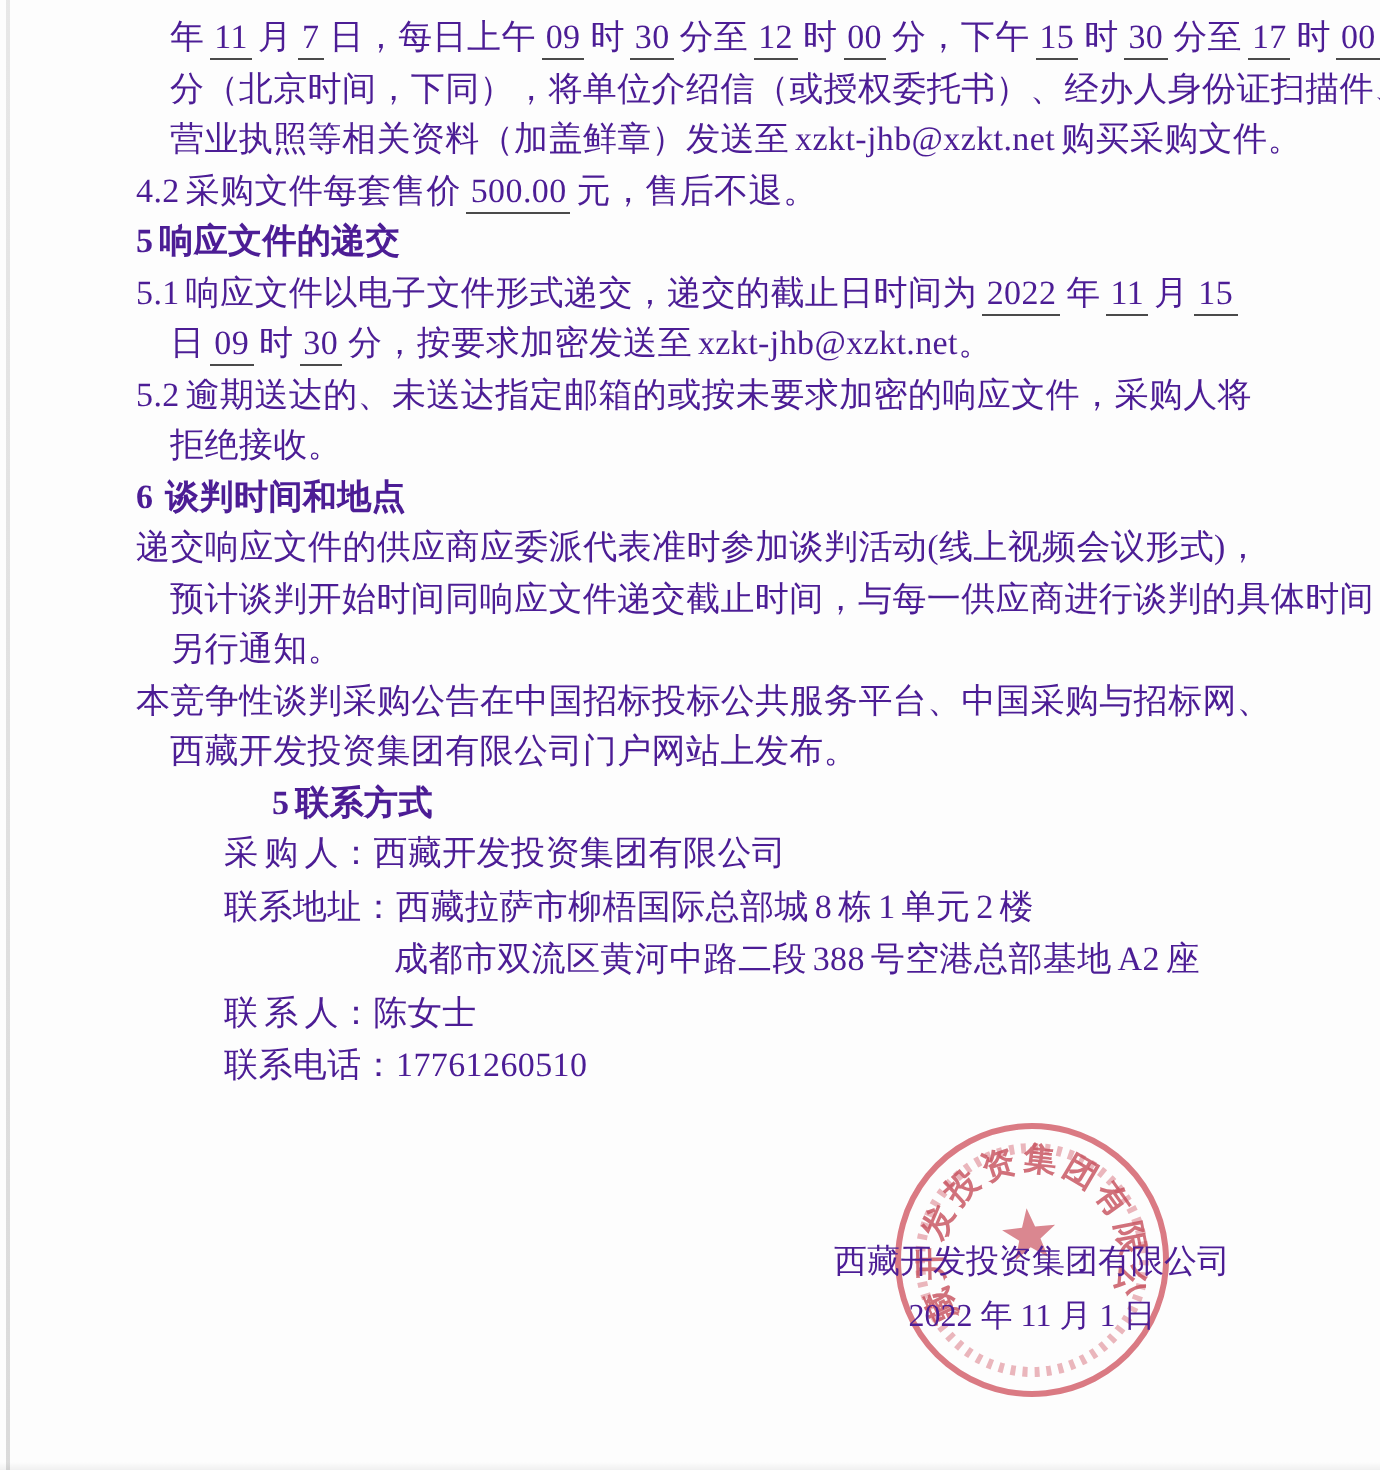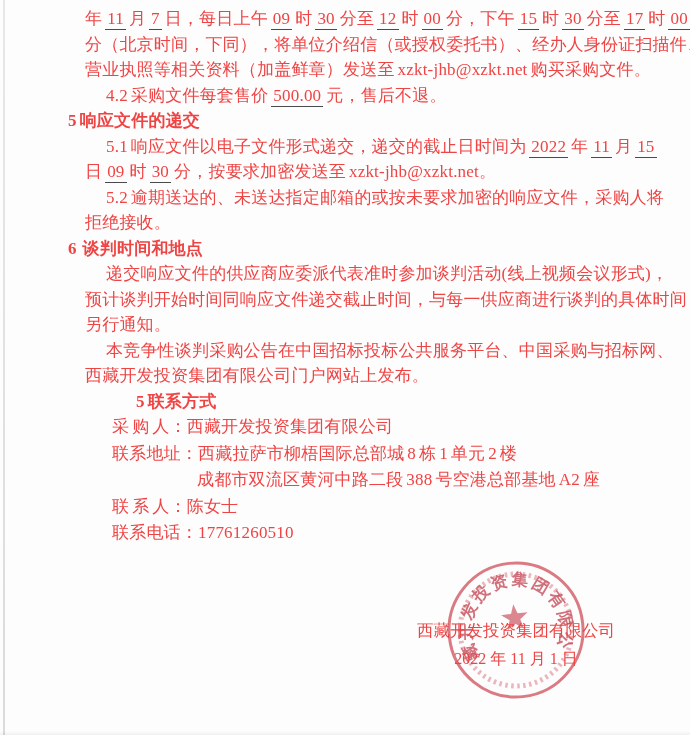--- a/index.html
+++ b/index.html
@@ -2,21 +2,21 @@
 <html><head>
 <meta charset="utf-8">
 <style>
   html,body{margin:0;padding:0;background:#ffffff;}
   .page{
     position:relative;
     width:690px;height:735px;
     background:#fdfdfd;
     overflow:hidden;
     font-family:"Liberation Serif","DejaVu Serif",serif;
-    color:#ef4444;
+    color:#4c1d95;
   }
   .scan-edge{
     position:absolute;left:3px;top:0;width:2px;height:735px;
     background:linear-gradient(#e2e2e2,#d2d2d2);
     opacity:.8;
   }
   .scan-bottom{
     position:absolute;left:0;bottom:0;width:100%;height:4px;
     background:linear-gradient(rgba(0,0,0,0),rgba(0,0,0,.05));
   }
@@ -24,21 +24,21 @@
     position:absolute;left:0;top:6px;width:690px;
     font-size:17px;
     letter-spacing:.2px;
     word-spacing:-1.5px;
   }
   .line{
     height:25.5px;line-height:25.5px;
     white-space:pre;
   }
   .line.flush{padding-left:85px;}
-  .line.indent{padding-left:106px;}
+  .line.indent{padding-left:68px;}
   .line.heading{padding-left:68px;font-weight:bold;}
   .line.heading8{padding-left:136px;font-weight:bold;}
   .line.contact{padding-left:112px;height:26.5px;line-height:26.5px;}
   .line.contact2{padding-left:197px;height:26.5px;line-height:26.5px;}
   .u{
     border-bottom:1px solid #4a4a4a;
     padding:0 2px 1px 2px;
   }
   .stamp{
     position:absolute;left:446px;top:560px;width:140px;height:140px;

